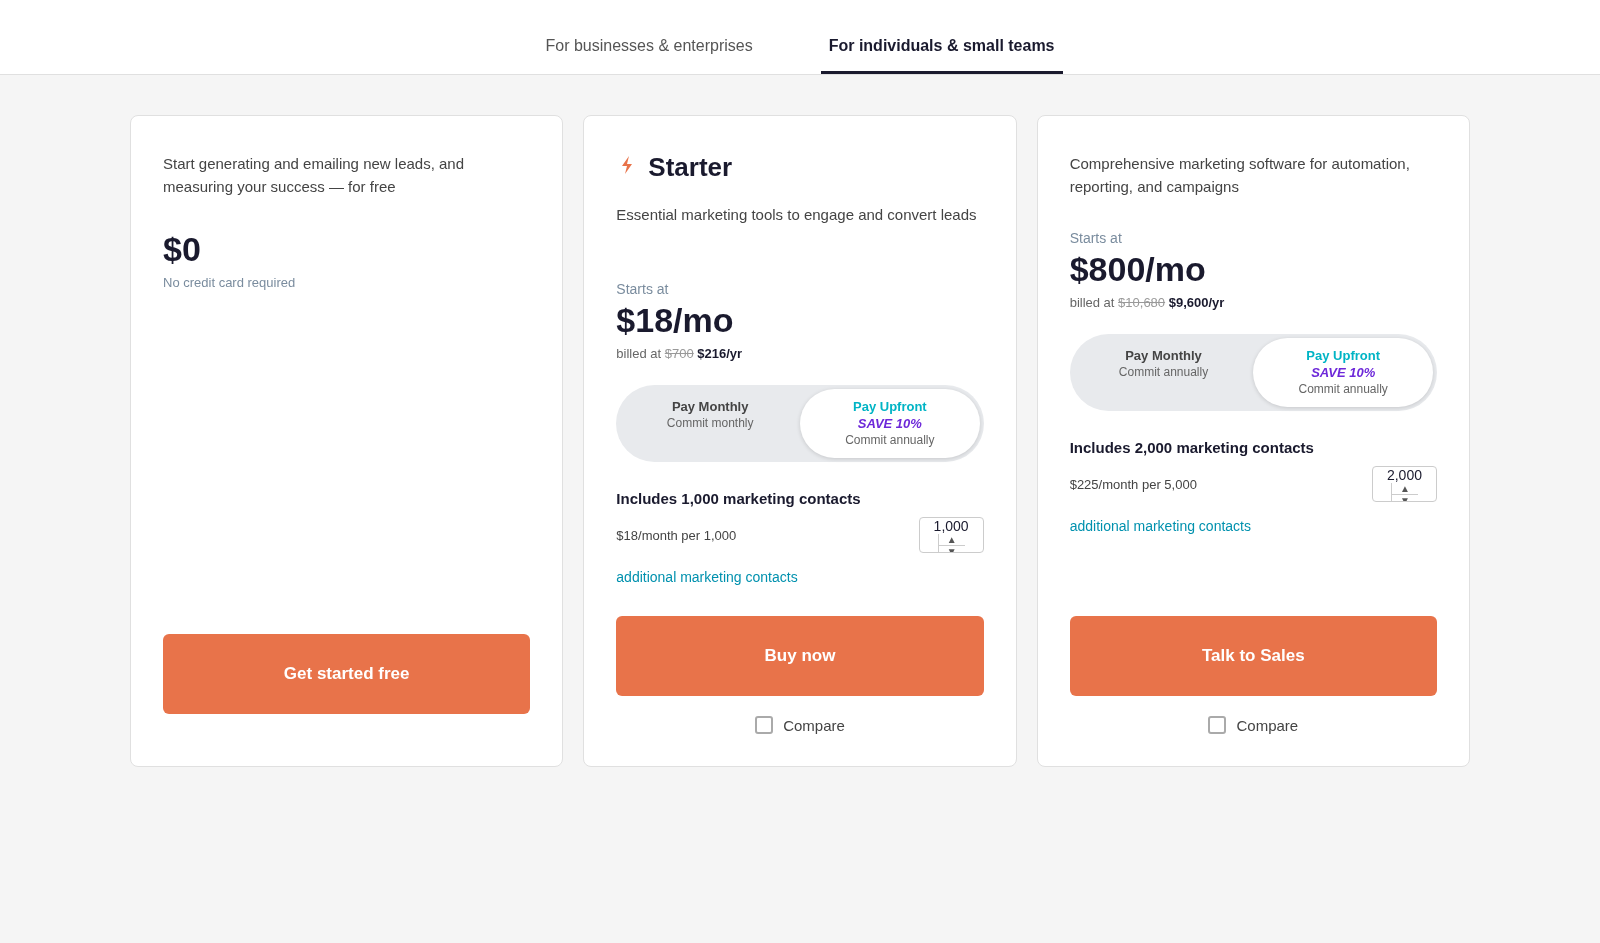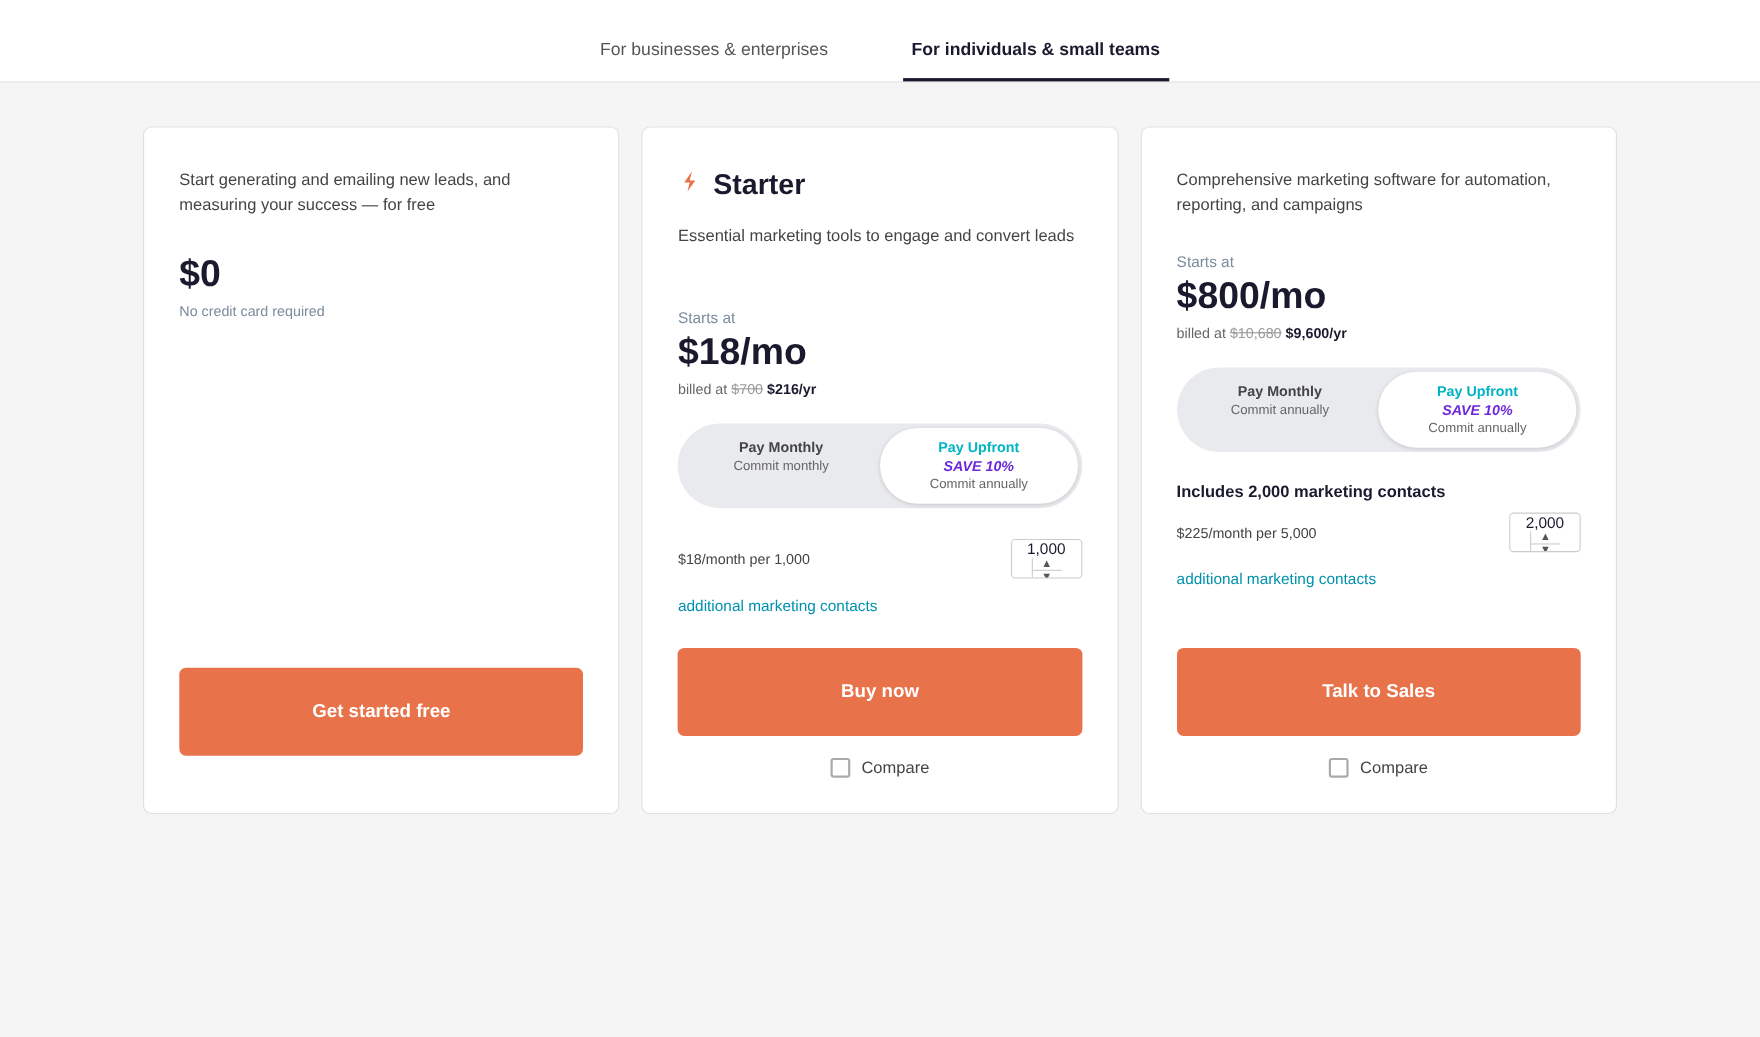--- a/index.html
+++ b/index.html
@@ -304,20 +304,21 @@
         <div>Pay Monthly</div>
         <div class="sub">Commit monthly</div>
       </div>
       <div class="toggle-option active">
         <div>Pay Upfront</div>
         <div class="save-badge">SAVE 10%</div>
         <div class="sub">Commit annually</div>
       </div>
     </div>
 
+    <div class="includes-label">Includes 1,000 marketing contacts</div>
     <div class="contacts-row">
       <span class="contacts-price">$18/month per 1,000</span>
       <div class="contacts-stepper">
         <span class="stepper-value">1,000</span>
         <div class="stepper-arrows">
           <div class="stepper-arrow">▲</div>
           <div class="stepper-arrow">▼</div>
         </div>
       </div>
     </div>

